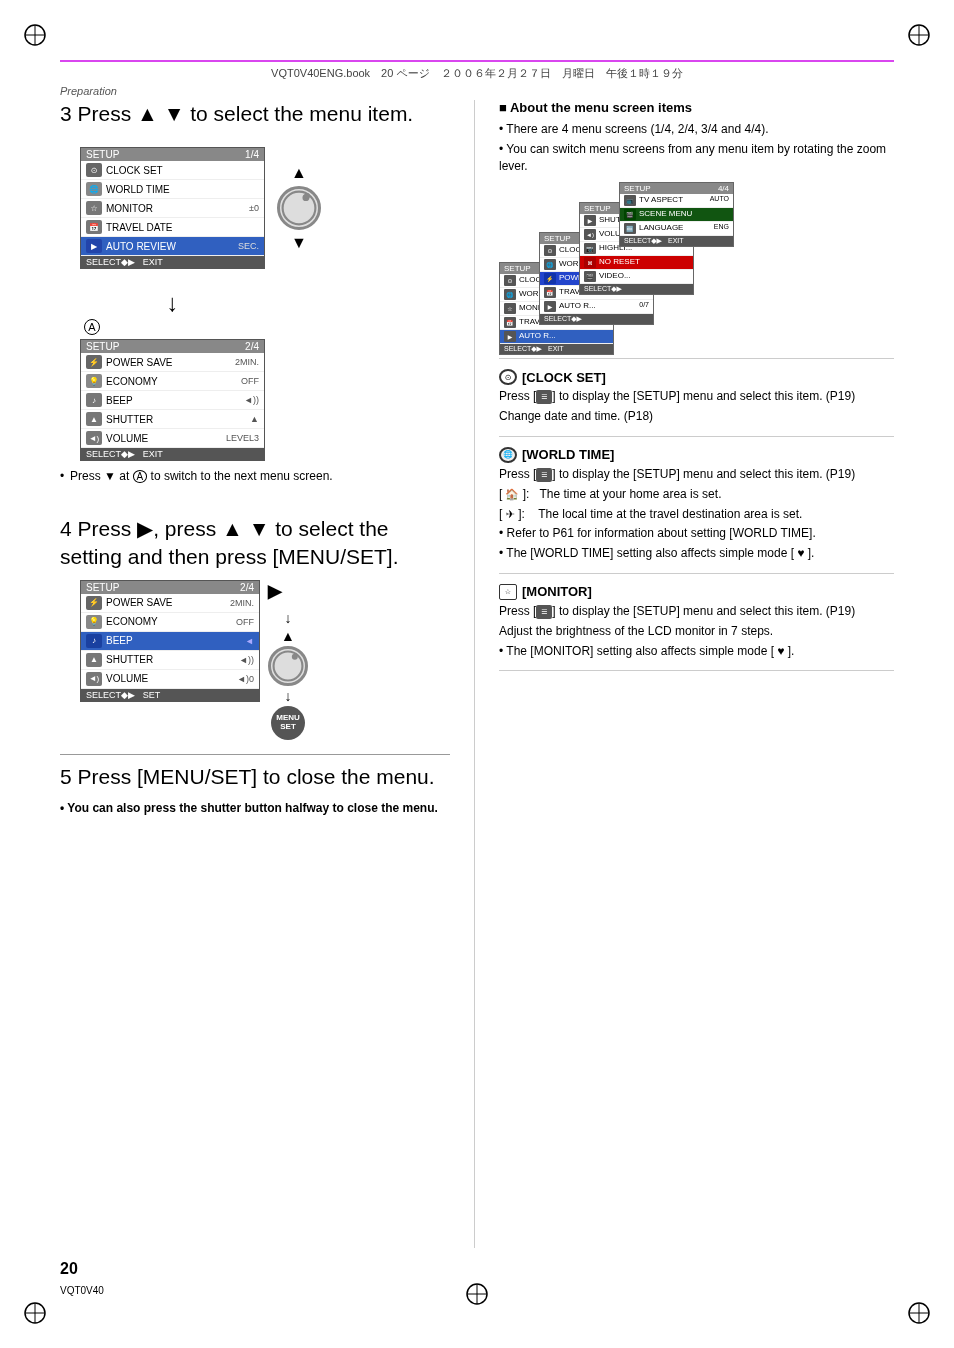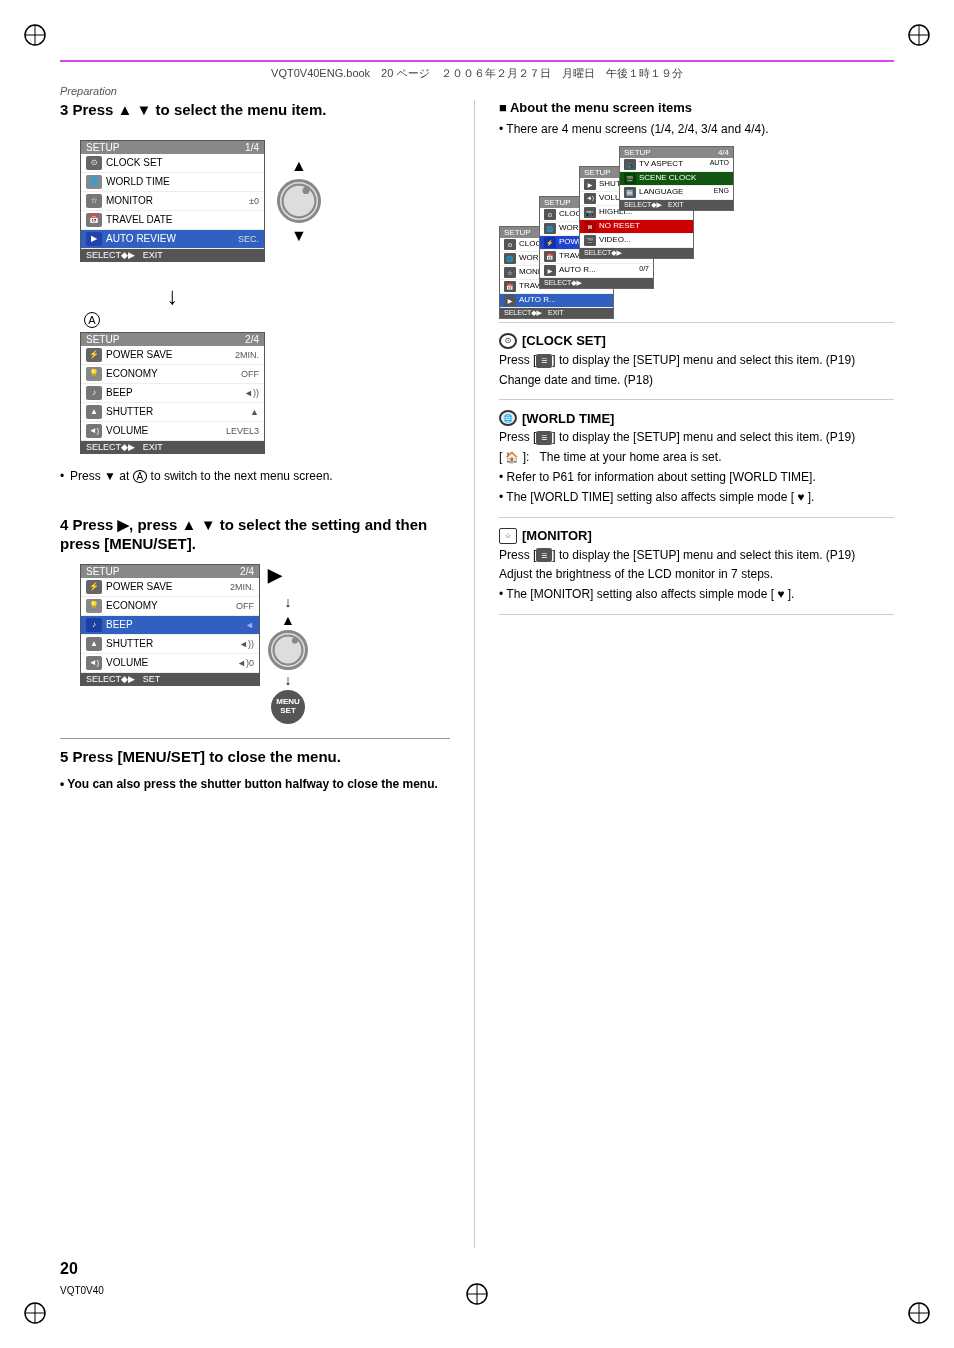--- a/index.html
+++ b/index.html
@@ -57,22 +57,22 @@
       flex-shrink: 0;
     }
 
     
     .right-col {
       flex: 1;
     }
 
     
     .step-heading {
-      font-size: 15px;
-      font-weight: bold;
+      font-size: 21px;
+      font-weight: normal;
       margin-bottom: 10px;
       line-height: 1.3;
     }
 
     
     .menu-screen {
       border: 1.5px solid #555;
       width: 185px;
       margin: 10px 0 10px 20px;
       font-size: 10px;
@@ -520,21 +520,21 @@
           <span class="label">VOLUME</span>
           <span class="value">LEVEL3</span>
         </div>
         <div class="menu-footer">
           <span>SELECT◆▶</span>
           <span>EXIT</span>
         </div>
       </div>
     </div>
 
-    <div class="bullet-text" style="font-size:12px; margin:15px 0;">
+    <div class="bullet-text" style="font-size:12px; margin:8px 0;">
       Press ▼ at <span style="border:1px solid #000;border-radius:50%;padding:0 3px;font-size:10px;">A</span> to switch to the next menu screen.
     </div>
 
     <div class="step4-area">
       <div class="step-heading">4 Press ▶, press ▲  ▼ to select the setting and then press [MENU/SET].</div>
 
       <div class="step4-layout">
 
         <div class="menu-screen" style="width:180px;margin:0;">
           <div class="menu-header">
@@ -601,20 +601,21 @@
 
   </div>
 
   <div class="vdivider"></div>
 
   <div class="right-col">
 
     <div class="right-section">
       <div class="about-heading">■ About the menu screen items</div>
       <p>• There are 4 menu screens (1/4, 2/4, 3/4 and 4/4).</p>
+      <p>• You can switch menu screens from any menu item by rotating the zoom lever.</p>
 
       <div class="stacked-menus">
 
         <div class="mini-menu" style="top:80px;left:0px;">
           <div class="mh">
               <span>SETUP</span>
               <span>1/4</span>
             </div>
           <div class="mr">
               <div class="ic">⊙</div>
@@ -710,21 +711,21 @@
               <span>SETUP</span>
               <span>4/4</span>
             </div>
           <div class="mr">
               <div class="ic">📺</div>
               <span>TV ASPECT</span>
               <span style="font-size:7px;margin-left:auto">AUTO</span>
             </div>
           <div class="mr hl" style="background:#115511;color:#fff;">
               <div class="ic" style="background:#004400">🎬</div>
-              <span style="color:#fff">SCENE CLOCK</span>
+              <span style="color:#fff">SCENE MENU</span>
             </div>
           <div class="mr">
               <div class="ic">🔤</div>
               <span>LANGUAGE</span>
               <span style="font-size:7px;margin-left:auto">ENG</span>
             </div>
           <div class="mf">
               <span>SELECT◆▶</span>
               <span>EXIT</span>
             </div>
@@ -741,20 +742,21 @@
       <p>Change date and time. (P18)</p>
     </div>
 
     <div class="right-section">
       <div class="section-title-row">
         <div class="world-icon-box">🌐</div>
         <span class="bold" style="font-weight:bold;font-size:13px;">[WORLD TIME]</span>
       </div>
       <p>Press [<span class="inline-icon">☰</span>] to display the [SETUP] menu and select this item. (P19)</p>
       <p>[ <span style="font-size:11px;">🏠</span> ]:&nbsp;&nbsp;&nbsp;The time at your home area is set.</p>
+      <p>[ <span style="font-size:11px;">✈</span> ]:&nbsp;&nbsp;&nbsp;&nbsp;The local time at the travel destination area is set.</p>
       <p>• Refer to P61 for information about setting [WORLD TIME].</p>
       <p>• The [WORLD TIME] setting also affects simple mode [ ♥ ].</p>
     </div>
 
     <div class="right-section">
       <div class="section-title-row">
         <div class="monitor-icon-box">☆</div>
         <span class="bold" style="font-weight:bold;font-size:13px;">[MONITOR]</span>
       </div>
       <p>Press [<span class="inline-icon">☰</span>] to display the [SETUP] menu and select this item. (P19)</p>

